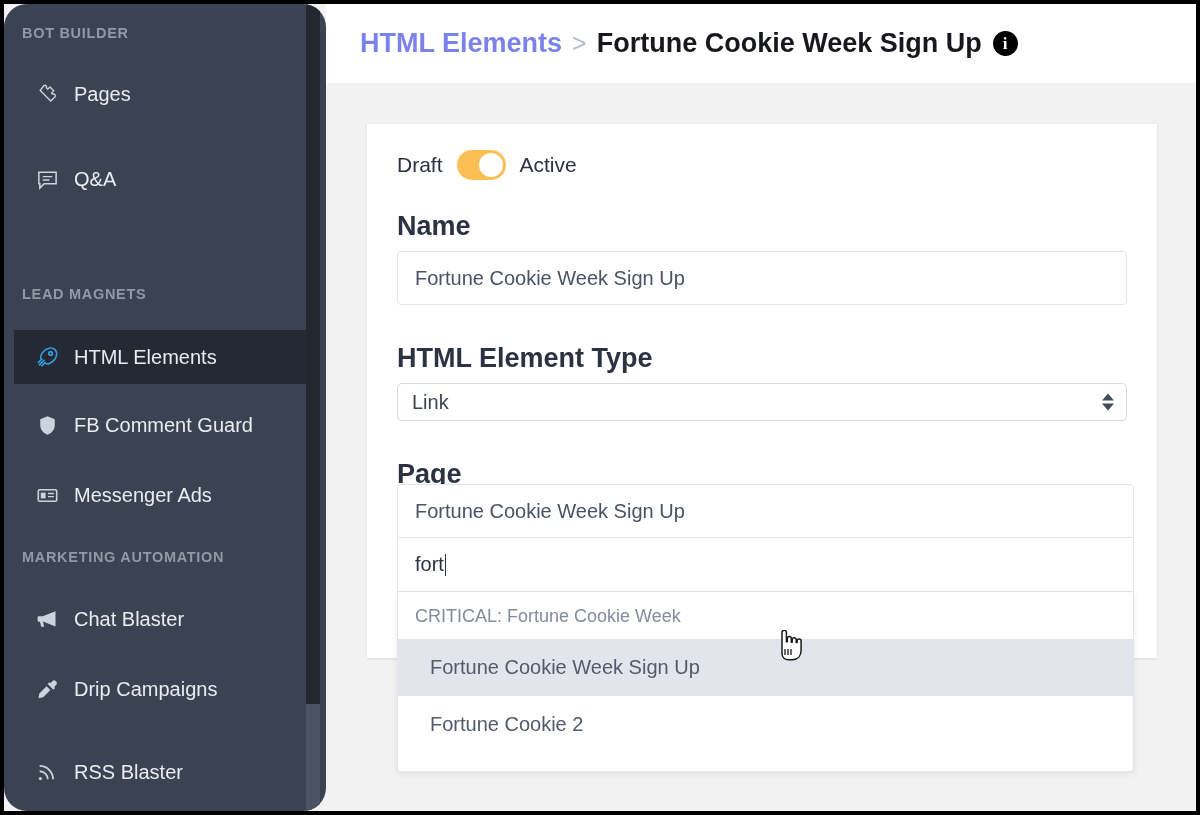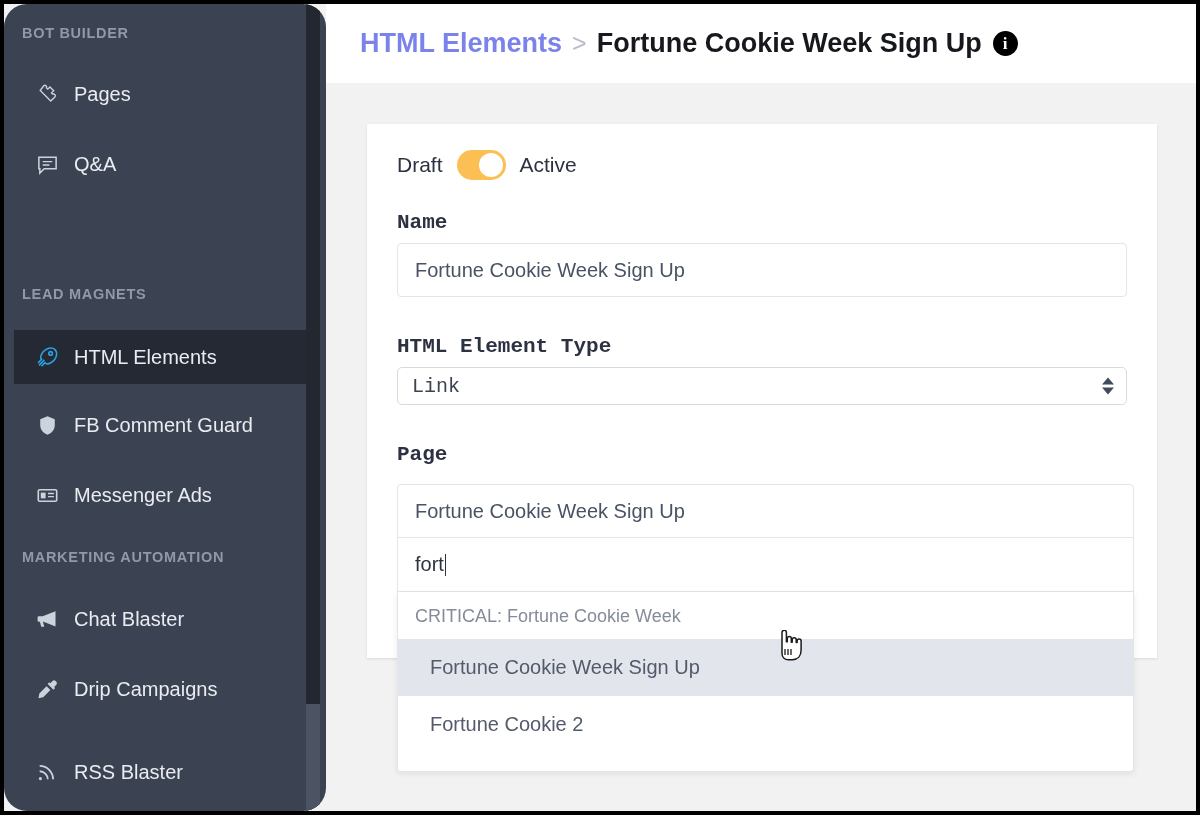--- a/index.html
+++ b/index.html
@@ -158,25 +158,24 @@
   }
   #toggle-knob {
     position: absolute;
     right: 3px; top: 3px;
     width: 24px; height: 24px;
     border-radius: 50%;
     background: #fff;
   }
 
   .field-label {
-    font-size: 21px;
+    font-size: 27px;
     font-weight: bold;
     color: #2c3241;
     margin-bottom: 9px;
-    font-family: Liberation Mono, monospace;
   }
   .txt-input {
     width: 100%;
     height: 54px;
     border: 1px solid #e3e5ea;
     border-radius: 4px;
     background: #fff;
     font-size: 20px;
     color: #4a5263;
     padding: 0 17px;
@@ -188,21 +187,21 @@
   .sel-wrap { position: relative; width: 100%; }
   #type-select {
     width: 100%;
     height: 38px;
     border: 1px solid #d7dae0;
     border-radius: 5px;
     background: #fff;
     font-size: 20px;
     color: #3d4451;
     padding: 0 34px 0 14px;
-    font-family: Liberation Mono, monospace;
+    font-family: Liberation Sans, sans-serif;
     appearance: none;
     -webkit-appearance: none;
     outline: none;
     cursor: pointer;
   }
   #sel-arrows {
     position: absolute;
     right: 13px; top: 50%;
     transform: translateY(-50%);
     display: flex;
@@ -290,21 +289,21 @@
 
     <div class="sb-item" style="position:absolute;top:63px;left:0;right:0;">
       <span class="ico">
         <svg width="24" height="24" viewBox="0 0 24 24" fill="none" stroke="currentColor" stroke-width="1.6">
           <path d="M9.5 3.2a2 2 0 0 1 2.9 2.6l1.6 1.6 2.6-2.6 4.4 4.4-2.6 2.6 1.6 1.6a2 2 0 0 1 2.6 2.9l-5.1 5.1-12.4-12.4z" transform="scale(0.85) translate(1,1)"></path>
         </svg>
       </span>
       <span>Pages</span>
     </div>
 
-    <div class="sb-item" style="position:absolute;top:133px;left:0;right:0;">
+    <div class="sb-item" style="position:absolute;top:148px;left:0;right:0;">
       <span class="ico">
         <svg width="23" height="23" viewBox="0 0 24 24" fill="none" stroke="currentColor" stroke-width="1.6">
           <path d="M3 4.5h18v12H8.5L4 21v-4.5H3z"></path>
           <path d="M7 9h10M7 12.5h7" stroke-width="1.4"></path>
         </svg>
       </span>
       <span>Q&amp;A</span>
     </div>
 
 

